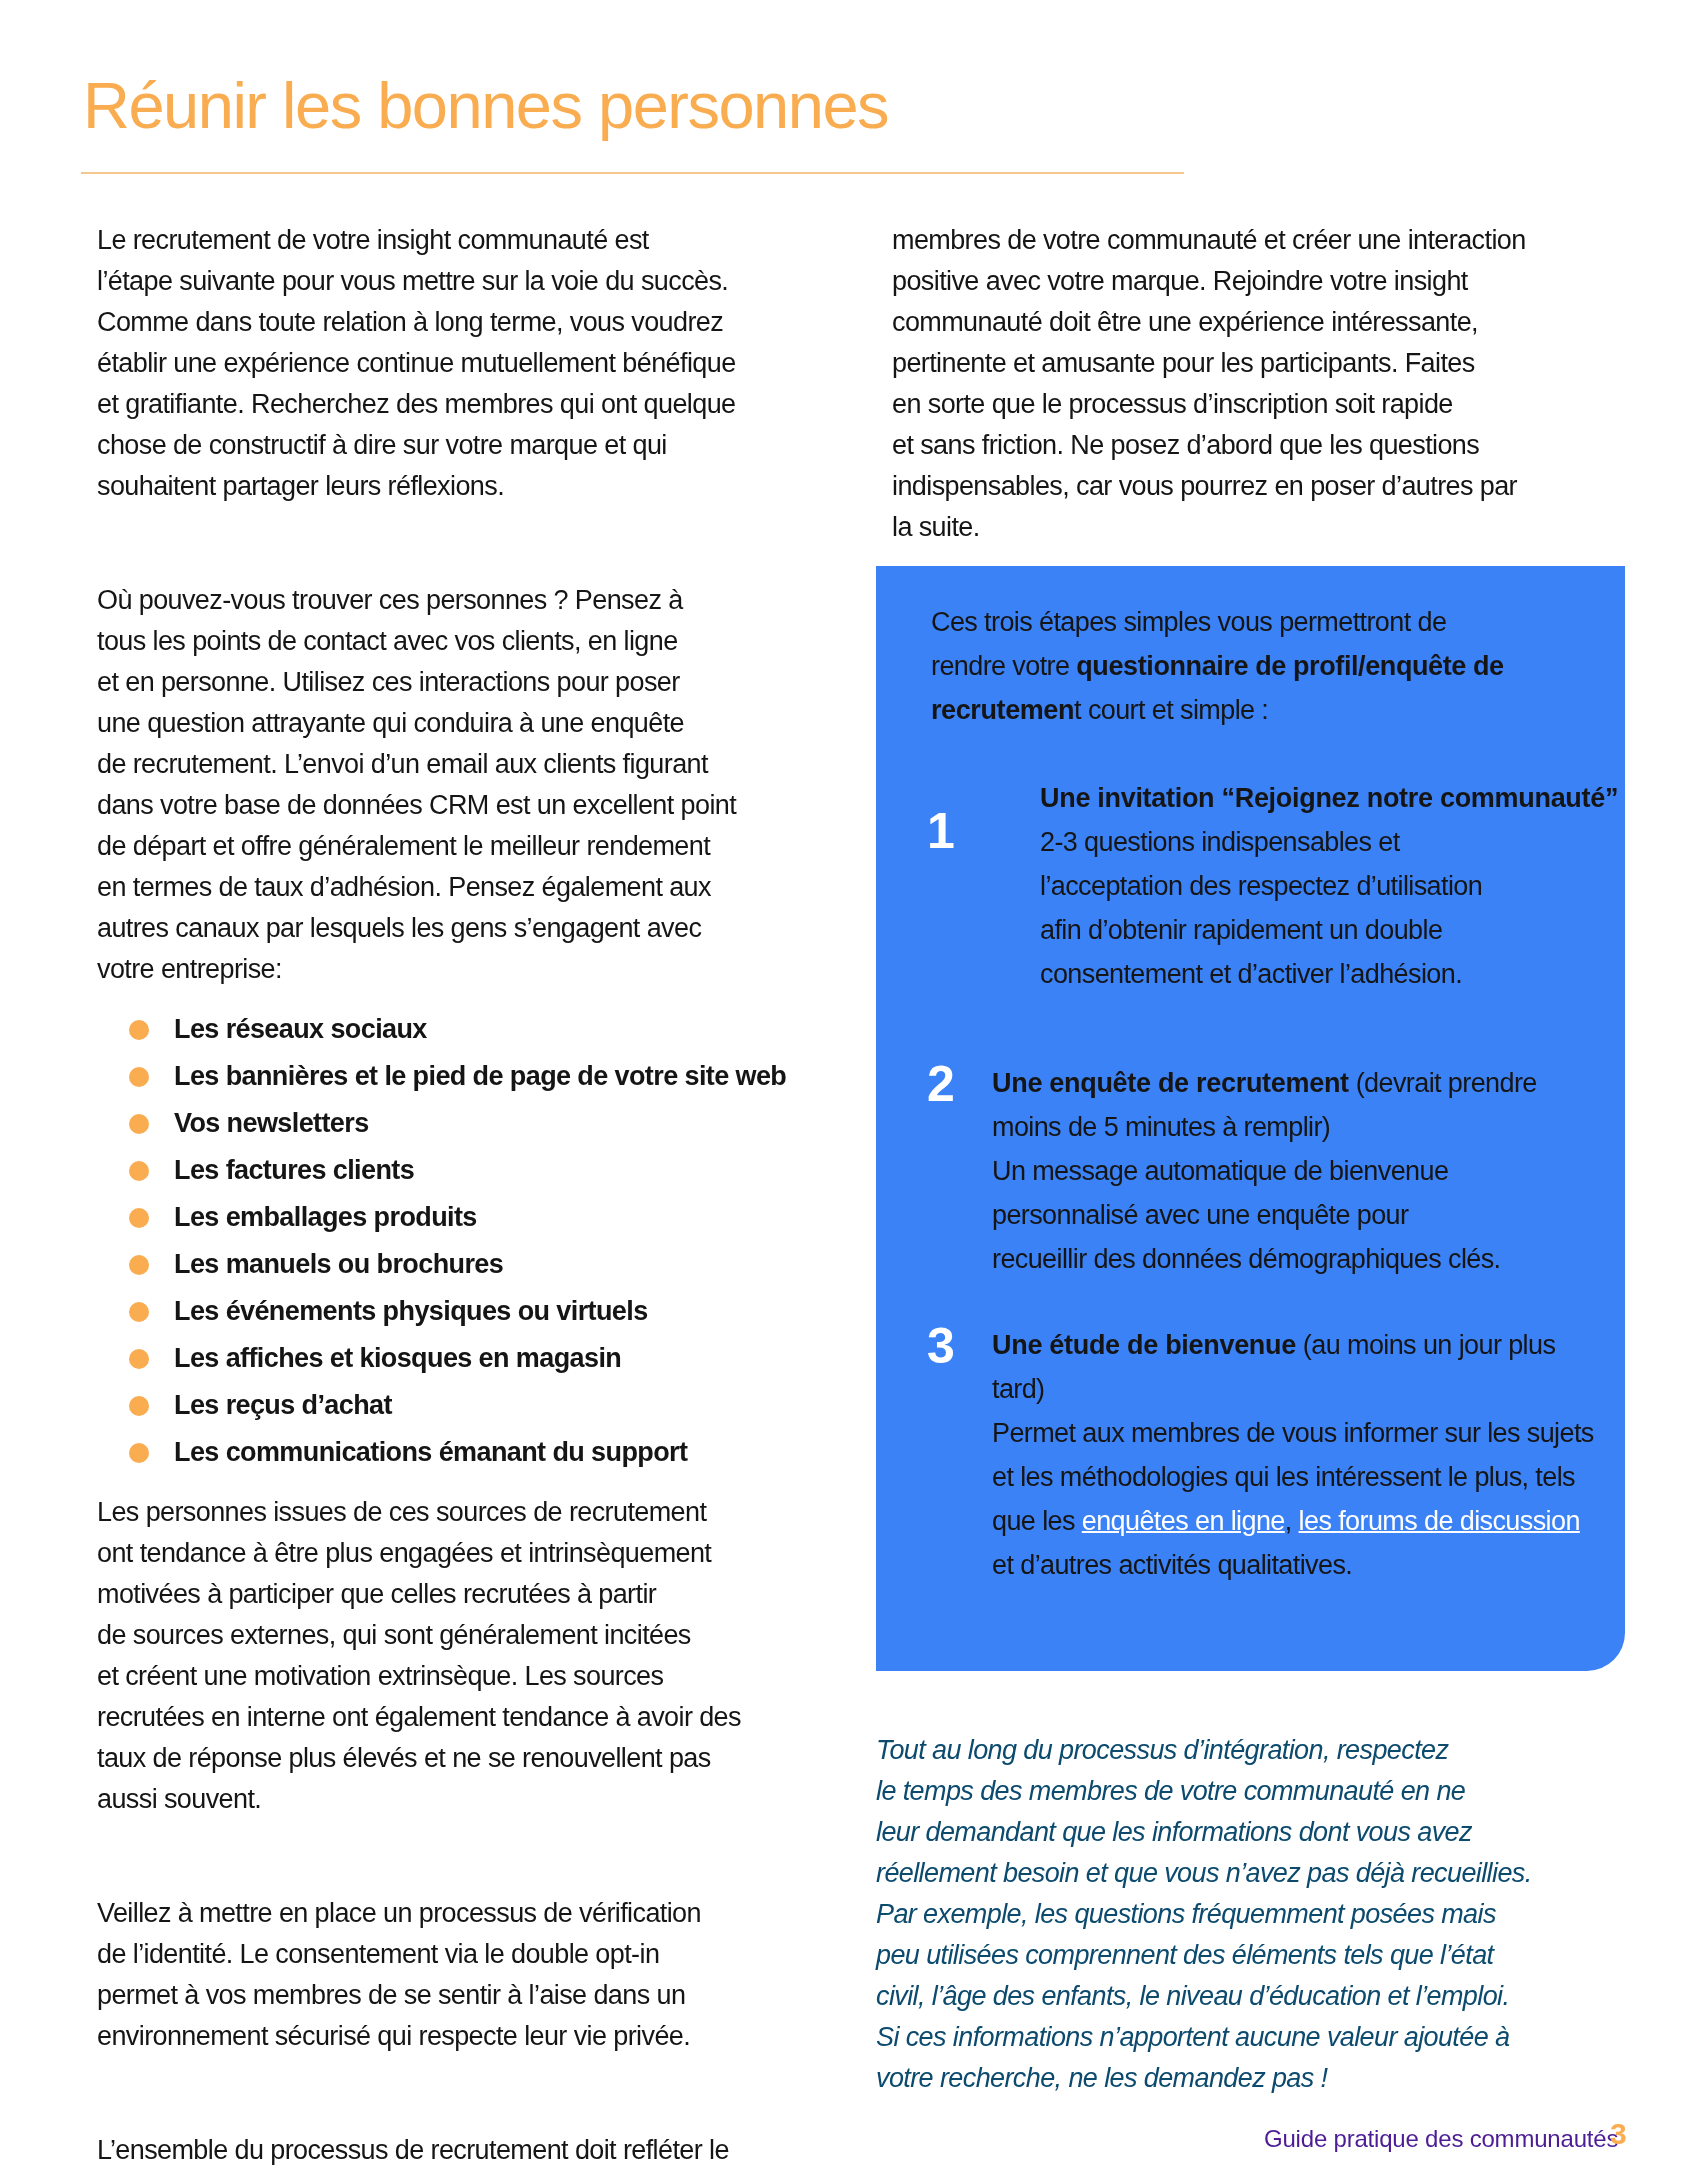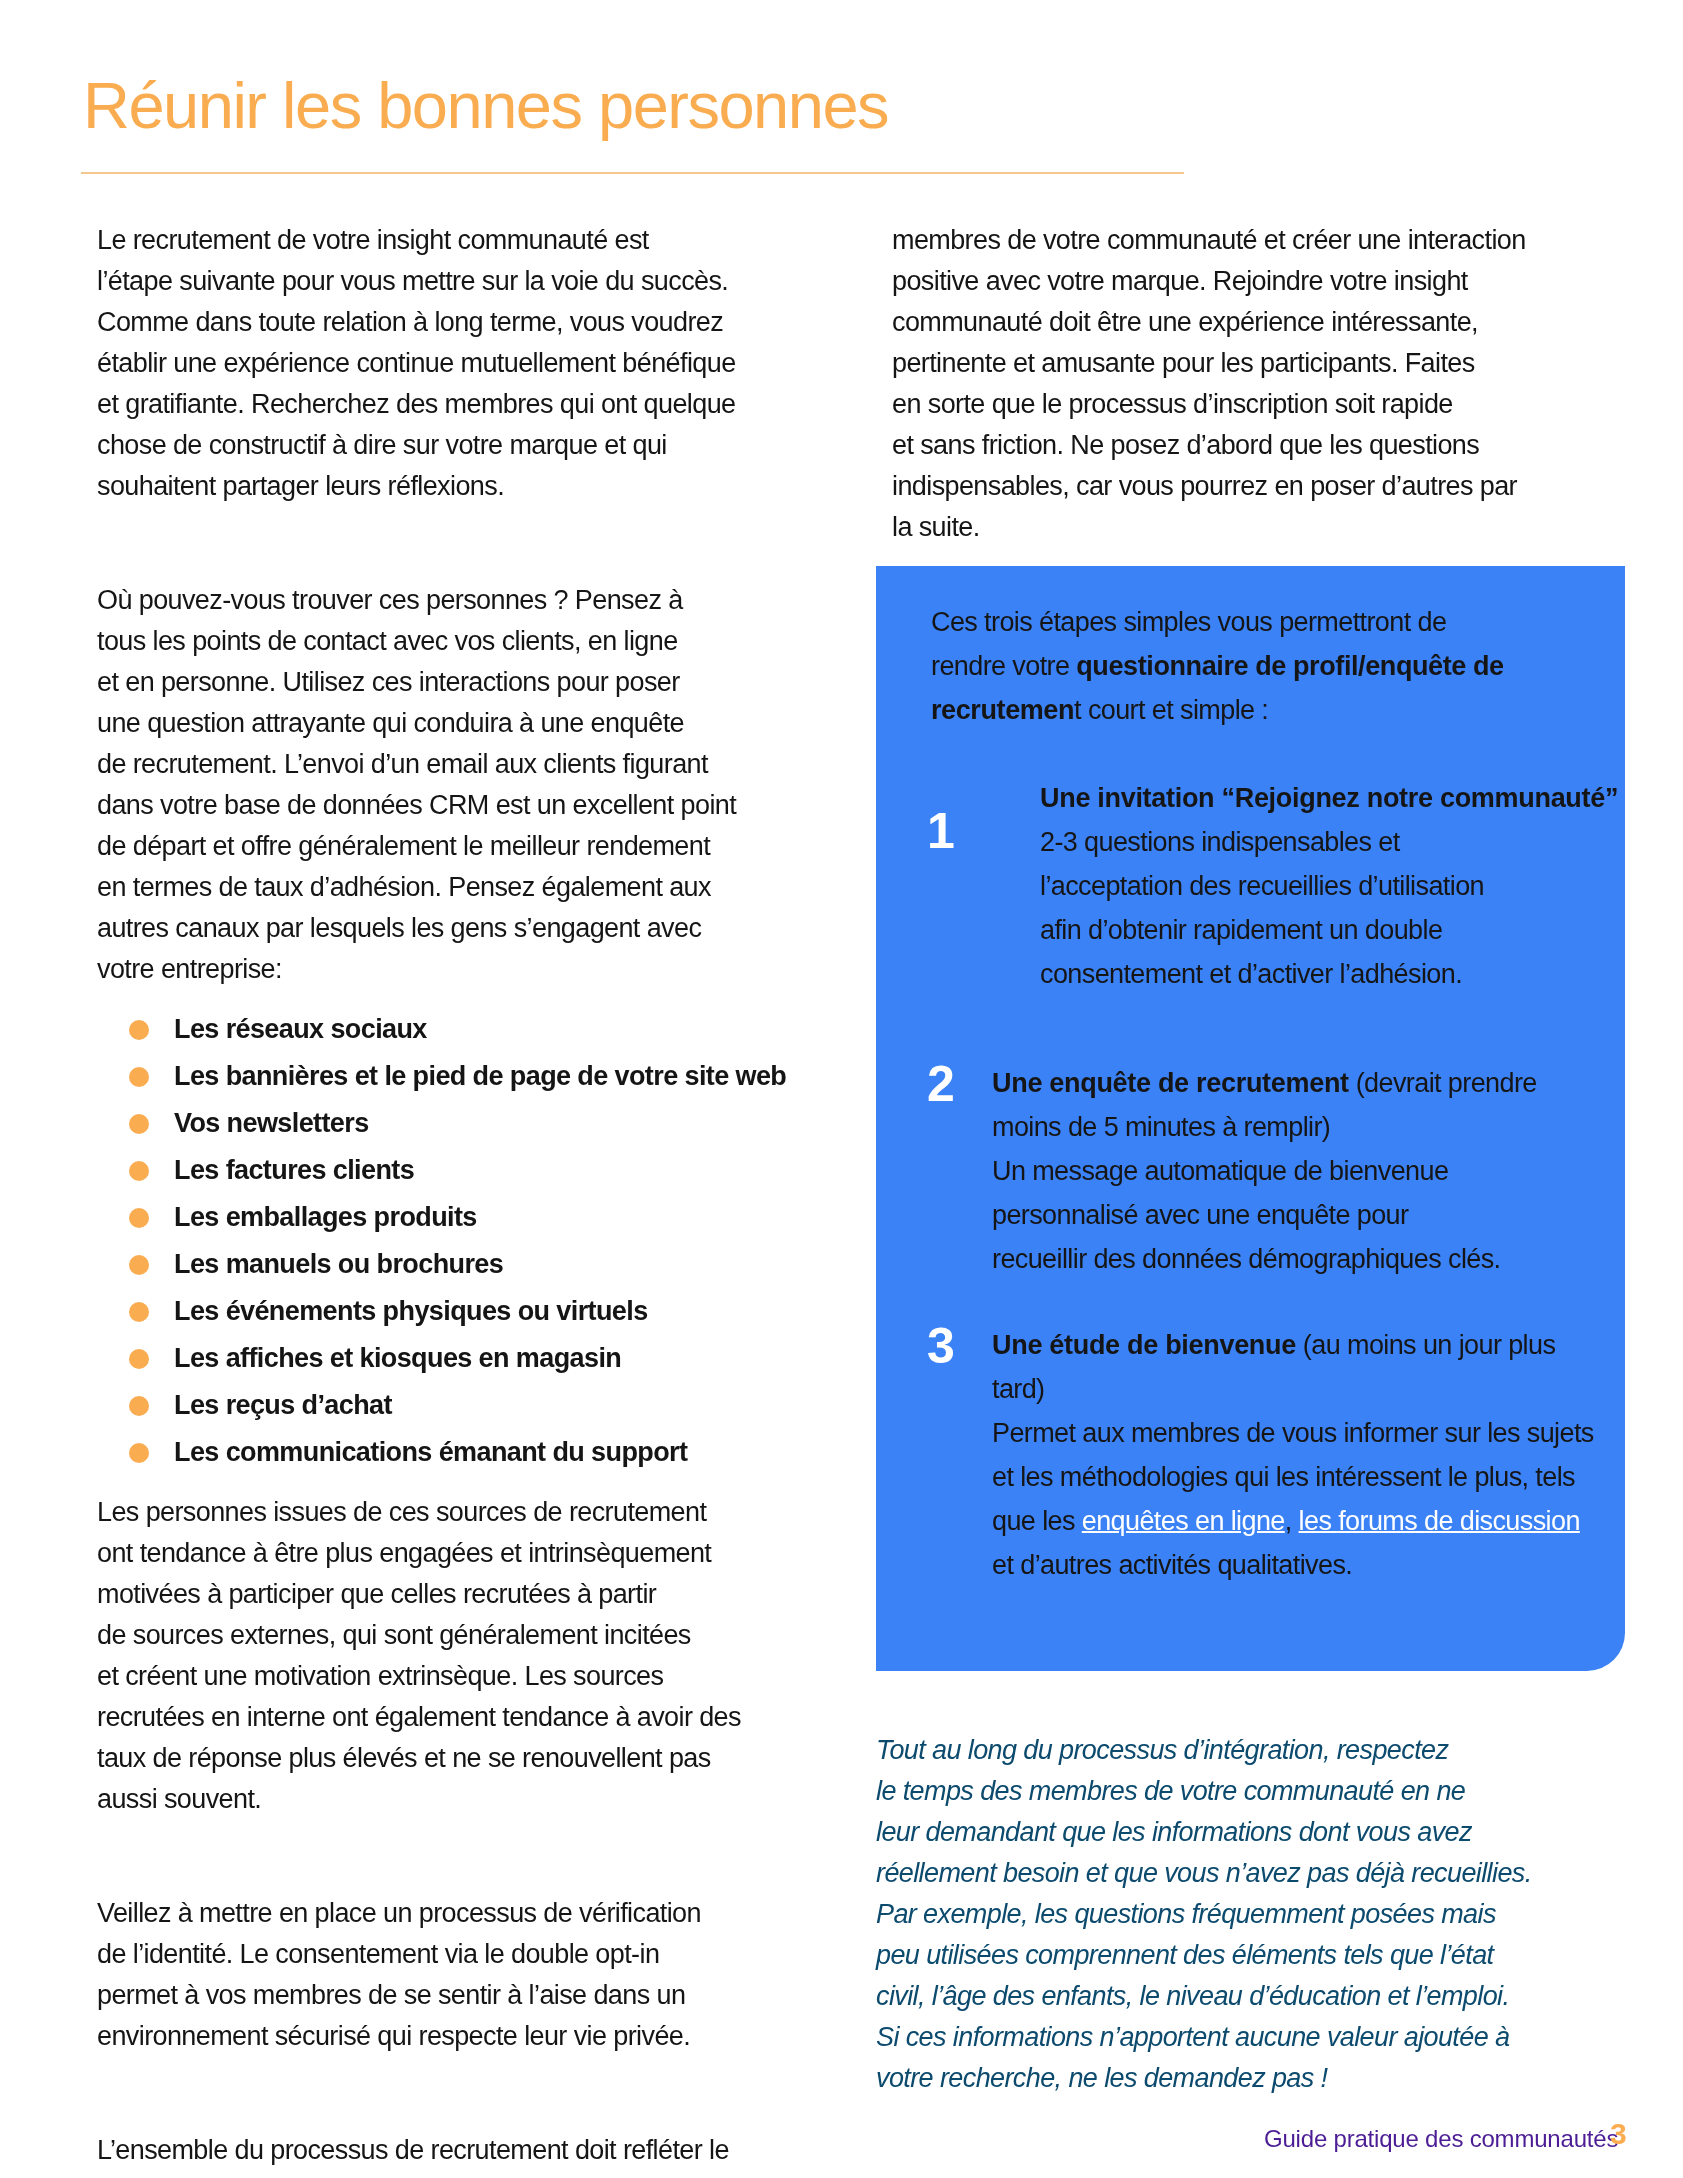--- a/index.html
+++ b/index.html
@@ -117,21 +117,21 @@
   <div class="box-intro">
     <span>Ces trois étapes simples vous permettront de</span><br>
     <span>rendre votre </span><b>questionnaire de profil/enquête de recrutemen</b><span>t court et simple :</span>
   </div>
 
   <div class="step" style="top:210px;">
     <div class="step-num" style="top:30px;">1</div>
     <div class="step-body" style="top:0;margin-left:48px;">
       <b>Une invitation “Rejoignez notre communauté”</b><br>
       <span>2-3 questions indispensables et</span><br>
-      <span>l’acceptation des recueillies d’utilisation</span><br>
+      <span>l’acceptation des respectez d’utilisation</span><br>
       <span>afin d’obtenir rapidement un double</span><br>
       <span>consentement et d’activer l’adhésion.</span>
     </div>
   </div>
 
   <div class="step" style="top:495px;">
     <div class="step-num" style="top:-2px;">2</div>
     <div class="step-body" style="top:0;">
       <b>Une enquête de recrutement</b><span> (devrait prendre moins de 5 minutes à remplir)</span><br>
       <span>Un message automatique de bienvenue</span><br>

